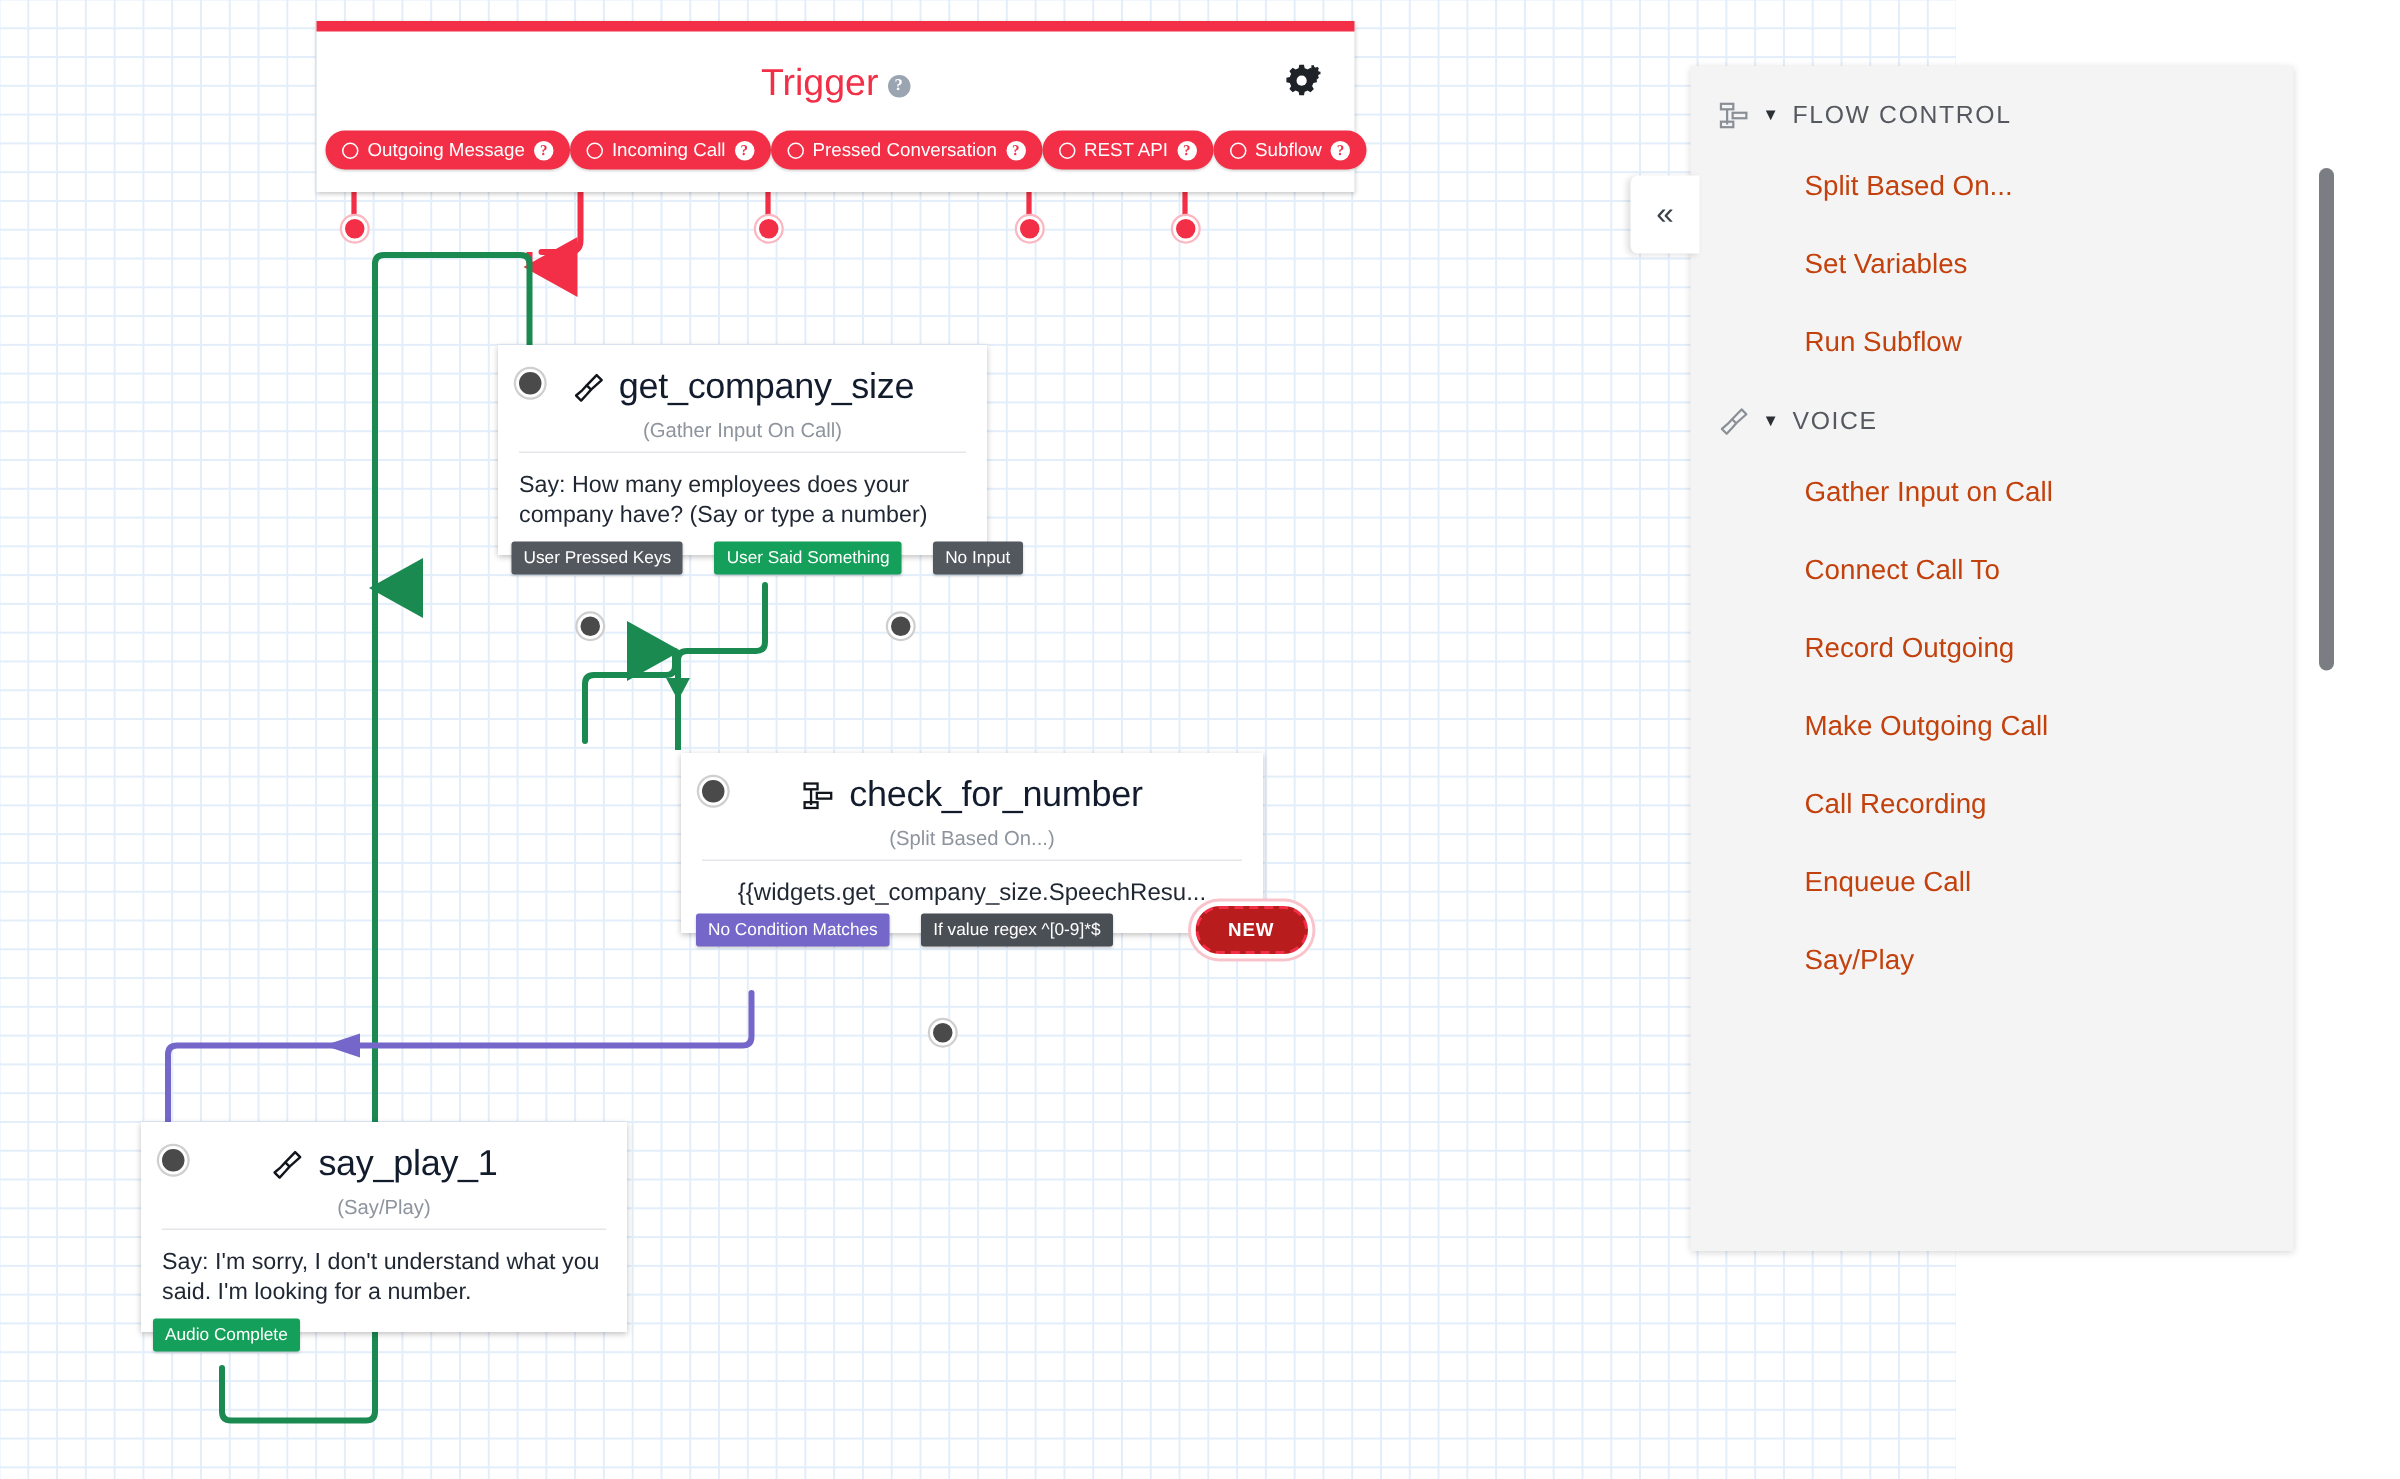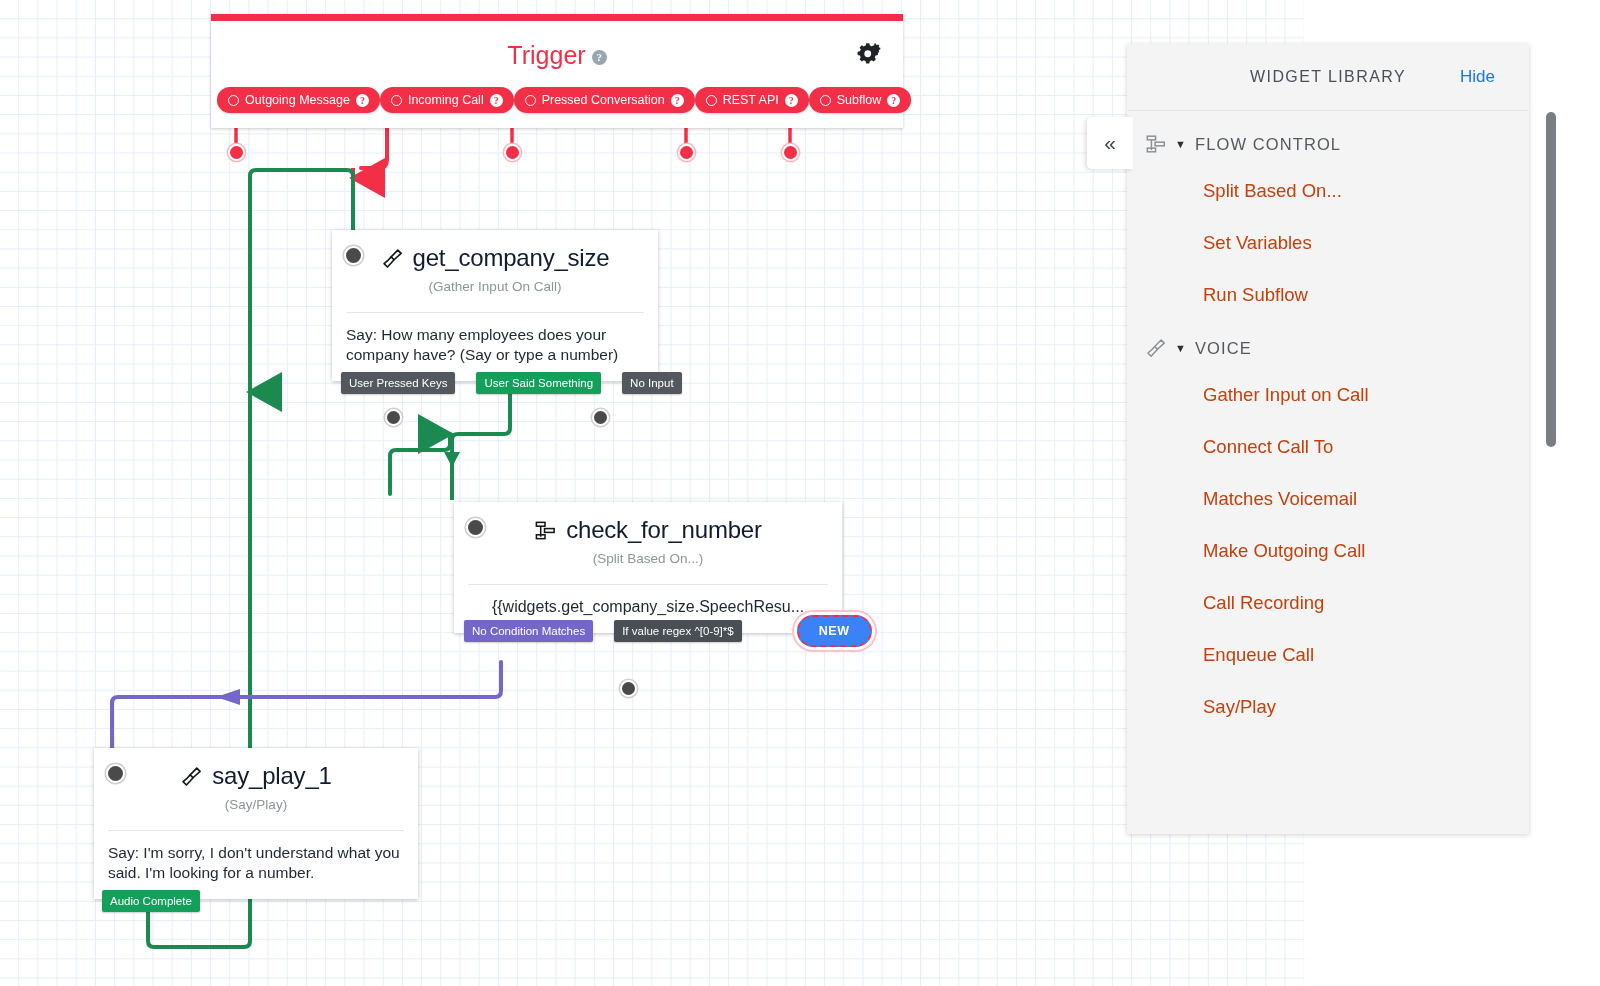--- a/index.html
+++ b/index.html
@@ -104,21 +104,21 @@
   }
   .node-handle {
     position: absolute; left: 12px; top: 16px;
     width: 19px; height: 19px; border-radius: 50%;
     background: #4a4a4a; border: 2px solid #ffffff;
     box-shadow: 0 0 0 1.5px #cfcfcf;
     box-sizing: border-box;
   }
   .node-sub {
     text-align: center; color: #8e949d;
-    font-size: 13.5px; margin-top: 7px; padding-bottom: 18px;
+    font-size: 13.5px; margin-top: 7px; padding-bottom: 7px;
     border-bottom: 1px solid #e4e6e9;
   }
   .node-body {
     padding: 12px 14px 16px 14px;
     font-size: 15.5px; color: #1f2733; line-height: 20px;
   }
   .node-body.center { text-align: center; font-size: 16px; }
   .outputs {
     position: absolute; left: 9px; bottom: -13px;
     display: flex; gap: 21px; align-items: flex-start;
@@ -127,21 +127,21 @@
     color: #ffffff; font-size: 11.5px;
     padding: 5px 8px; border-radius: 2px;
     white-space: nowrap;
     box-shadow: 0 1px 2px rgba(0,0,0,.2);
   }
   .out-gray  { background: #53585f; }
   .out-green { background: #14a05a; }
   .out-purple{ background: #7566c9; }
   .out-dark  { background: #4a4f55; }
   .new-chip {
-    background: #3b82f6; color:#ffffff;
+    background: #b91c1c; color:#ffffff;
     font-size: 12.5px; font-weight: 600; letter-spacing: .6px;
     padding: 7px 20px; border-radius: 16px;
     border: 2px dashed #f22f46;
     outline-offset: 3px;
     box-shadow: 0 0 0 3px #ffffff, 0 0 0 5px #f9c3cb;
   }
   .out-dot {
     position: absolute;
     width: 17px; height: 17px; border-radius: 50%;
     background: #4a4a4a; border: 2px solid #ffffff;
@@ -346,24 +346,20 @@
       <div class="node-sub">(Say/Play)</div>
     </div>
     <div class="node-body">Say: I'm sorry, I don't understand what you said. I'm looking for a number.</div>
     <div class="outputs" style="left:8px; bottom:-13px;">
       <span class="out-chip out-green">Audio Complete</span>
     </div>
   </div>
 
   <div class="library">
     <div class="collapse-tab">«</div>
-    <div class="library-head">
-      <span class="library-title">WIDGET LIBRARY</span>
-      <span class="library-hide">Hide</span>
-    </div>
     <div class="lib-list">
 
       <div class="lib-group">
         <span>
           <svg class="icn" viewBox="0 0 24 24" width="22" height="22" fill="none" stroke="#8a8f96" stroke-width="1.6">
             <rect x="2.5" y="3.5" width="9" height="4"></rect>
             <rect x="11" y="10" width="10" height="4"></rect>
             <rect x="2.5" y="16.5" width="9" height="4"></rect>
             <path d="M7 7.5 L7 18.5"></path>
           </svg>
@@ -380,21 +376,21 @@
           <svg class="icn" viewBox="0 0 24 24" width="22" height="22" fill="none" stroke="#8a8f96" stroke-width="1.6" stroke-linejoin="round">
             <path d="M17.5 3.2 L21 6.7 L13.6 13.3 L10.6 10.3 Z"></path>
             <path d="M10.6 10.3 L7.6 13.6 L3.2 17.4 L6.7 20.9 L10.6 16.7 L13.6 13.3"></path>
           </svg>
         </span>
         <span class="caret">▼</span>
         <span>VOICE</span>
       </div>
       <div class="lib-item">Gather Input on Call</div>
       <div class="lib-item">Connect Call To</div>
-      <div class="lib-item">Matches Voicemail</div>
+      <div class="lib-item">Record Outgoing</div>
       <div class="lib-item">Make Outgoing Call</div>
       <div class="lib-item">Call Recording</div>
       <div class="lib-item">Enqueue Call</div>
       <div class="lib-item">Say/Play</div>
     </div>
     <div class="lib-scrollbar"></div>
   </div>
 
 </div>
 

